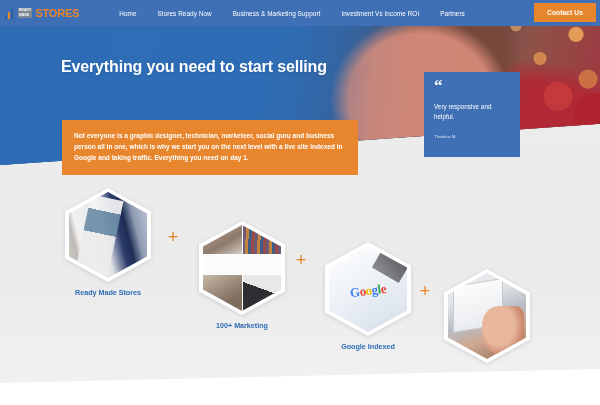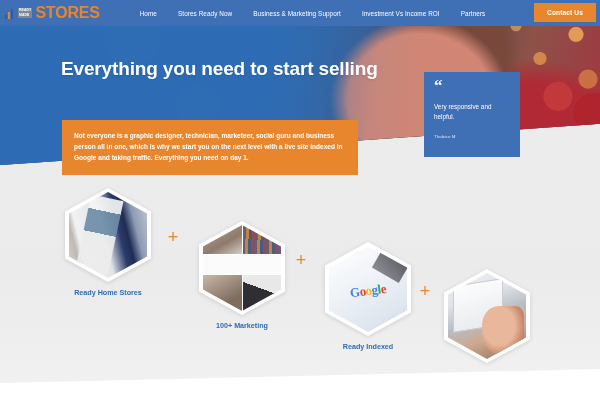--- a/index.html
+++ b/index.html
@@ -68,37 +68,37 @@
   }
   .logo-mark i:nth-child(1){ left:0; height:4px; background:#2d5f9e;}
   .logo-mark i:nth-child(2){ left:3px; height:7px;}
   .logo-mark i:nth-child(3){ left:6px; height:10px; background:#2d5f9e;}
   .logo-rm { display:flex; flex-direction:column; line-height:1; }
   .logo-rm span{
     font-size:3.4px; font-weight:700; color:#ffffff; letter-spacing:.1px;
     background:#7e8894; padding:.6px 1px; margin-bottom:.5px;
   }
   .logo-stores{
-    font-size:16px; font-weight:700; color:#e8862e; letter-spacing:-.2px; margin-left:1px;
+    font-size:11px; font-weight:700; color:#e8862e; letter-spacing:-.2px; margin-left:1px;
   }
   .nav-links { display:flex; align-items:center; margin-left:40px; gap:21px; }
   .nav-links a {
     font-size:6.4px; color:#ffffff; text-decoration:none; letter-spacing:.06px; white-space:nowrap;
   }
   .contact-btn {
     position:absolute; right:4px; top:3px; width:62px; height:19px;
     background:#e8862e; color:#fff; font-size:6.6px; font-weight:700;
     display:flex; align-items:center; justify-content:center; letter-spacing:.1px;
     border:none; cursor:pointer;
   }
 
   
   .hero-heading {
     position:absolute; left:61px; top:57px; z-index:30;
-    font-size:19px; font-weight:700; color:#ffffff; line-height:1.28; letter-spacing:-.15px;
+    font-size:16px; font-weight:700; color:#ffffff; line-height:1.28; letter-spacing:-.15px;
     text-shadow:0 1px 2px rgba(0,0,0,.12);
   }
   .orange-box {
     position:absolute; left:62px; top:120px; width:296px; z-index:30;
     background:#e8862e; padding:10px 12px 11px 12px;
   }
   .orange-box p {
     font-size:6.5px; font-weight:700; color:#ffffff; line-height:1.72; letter-spacing:.01px;
   }
 
@@ -254,21 +254,21 @@
 
   <div class="features">
 
     <div class="feature" style="left:62px; top:10px;">
       <div class="hex-wrap">
         <div class="hex-outer"></div>
         <div class="hex-inner">
             <div class="fill-phone"></div>
           </div>
       </div>
-      <div class="feature-label">Ready Home Stores</div>
+      <div class="feature-label">Ready Made Stores</div>
     </div>
 
     <div class="plus" style="left:165px; top:52px;">+</div>
 
     <div class="feature" style="left:196px; top:43px;">
       <div class="hex-wrap">
         <div class="hex-outer"></div>
         <div class="hex-inner">
           <div class="fill-products">
             <i class="fp1"></i>
@@ -288,21 +288,21 @@
       <div class="hex-wrap">
         <div class="hex-outer"></div>
         <div class="hex-inner">
           <div class="fill-google">
             <div class="g-logo">
               <b>G</b><b>o</b><b>o</b><b>g</b><b>l</b><b>e</b>
             </div>
           </div>
         </div>
       </div>
-      <div class="feature-label">Ready Indexed</div>
+      <div class="feature-label">Google Indexed</div>
     </div>
 
     <div class="plus" style="left:417px; top:106px;">+</div>
 
     <div class="feature" style="left:441px; top:91px;">
       <div class="hex-wrap">
         <div class="hex-outer"></div>
         <div class="hex-inner">
             <div class="fill-laptop"></div>
           </div>

